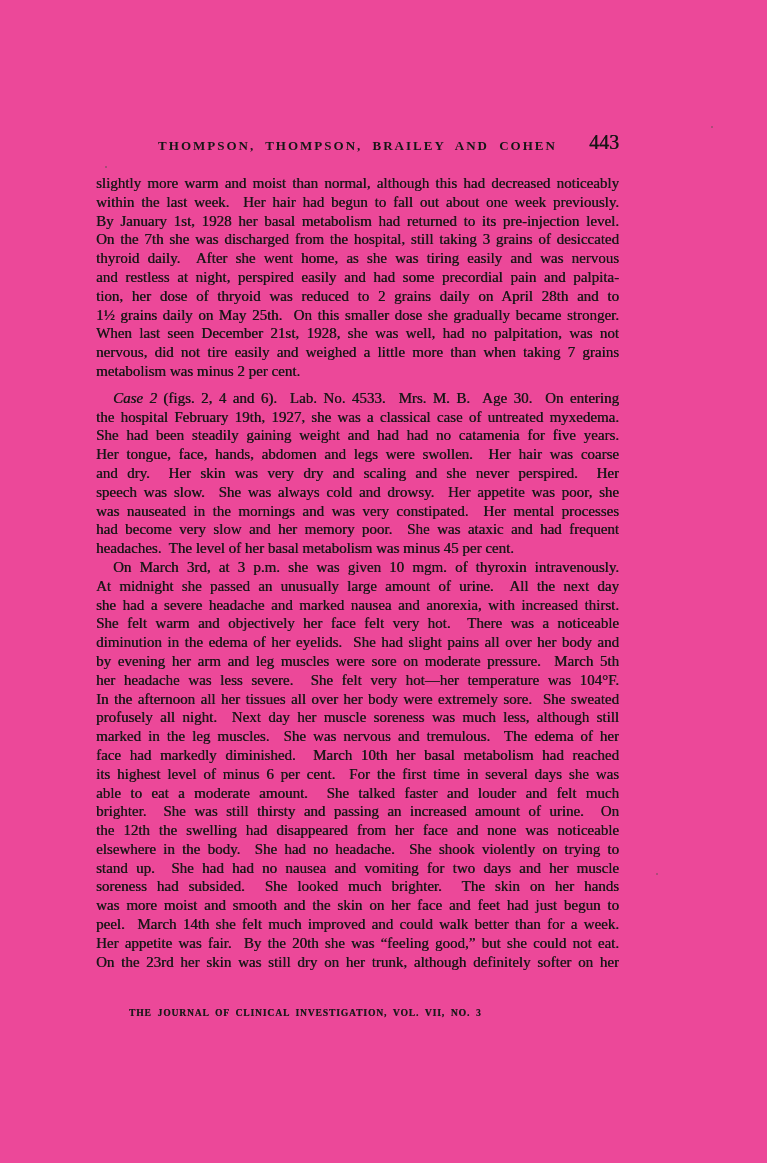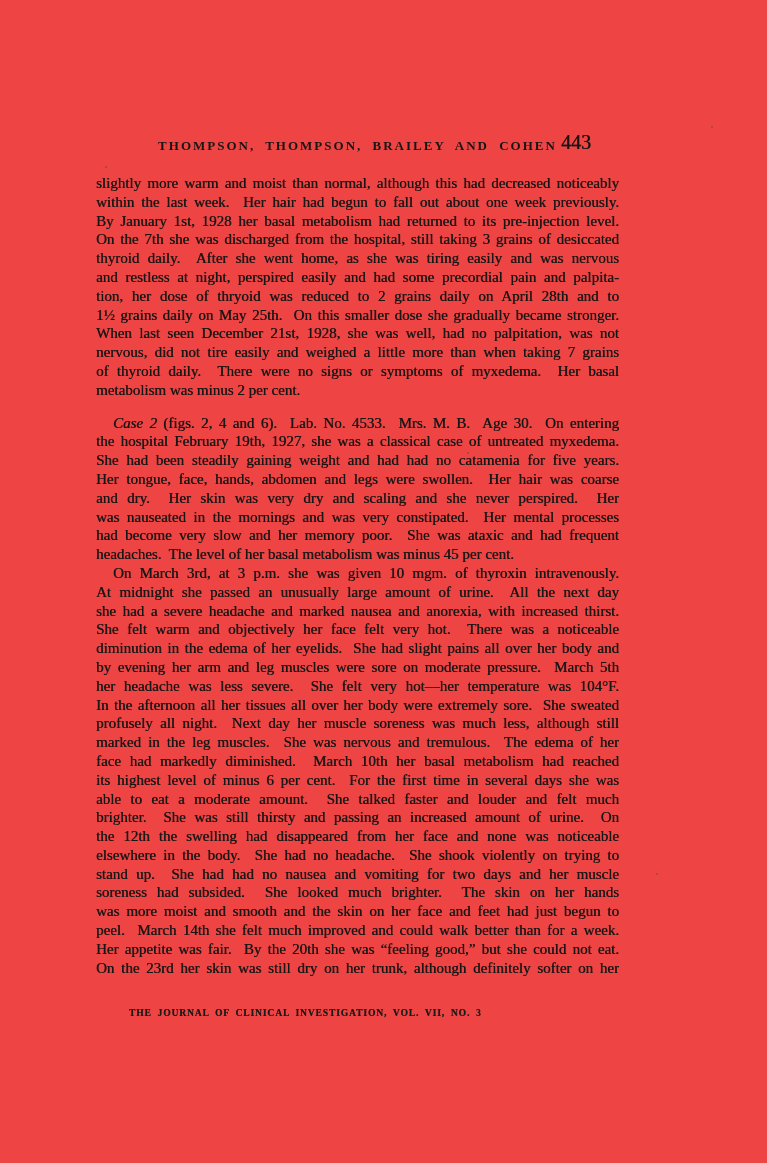--- a/index.html
+++ b/index.html
@@ -1,42 +1,42 @@
 <!DOCTYPE html>
 <html><head>
 <meta charset="utf-8">
 <style>
   html,body{margin:0;padding:0;background:#e8e8e8;}
   .page{
     position:relative;
     width:767px;height:1163px;
     margin:0 auto;
-    background:#ef4444;
+    background:#ec4899;
     overflow:hidden;
     font-family:"Liberation Serif","DejaVu Serif",serif;
     color:#141414;
   }
   .running-head{
     position:absolute;left:96px;top:138px;width:523px;
     text-align:center;
     font-size:13px;font-weight:700;
     letter-spacing:2px;word-spacing:5px;
     color:#161616;
   }
   .page-number{
-    position:absolute;left:561px;top:131px;
+    position:absolute;left:589px;top:131px;
     font-size:20px;font-weight:400;
     text-shadow:0.6px 0 0 rgba(20,20,20,.8);
     color:#141414;
   }
   .body-column{
     position:absolute;left:96px;top:174px;width:523px;
   }
   .para{margin:0;padding:0;}
-  .para.gap-before{margin-top:14px;}
+  .para.gap-before{margin-top:8px;}
   .line{
     font-size:15px;
     line-height:18.8px;
     height:18.8px;
     white-space:pre-wrap;
     overflow:hidden;
     text-align:justify;
     text-align-last:justify;
     text-shadow:0.45px 0 0 rgba(20,20,20,.78);
     color:#161616;
@@ -70,30 +70,30 @@
       <div class="line">slightly more warm and moist than normal, although this had decreased noticeably</div>
       <div class="line">within the last week.  Her hair had begun to fall out about one week previously.</div>
       <div class="line">By January 1st, 1928 her basal metabolism had returned to its pre-injection level.</div>
       <div class="line">On the 7th she was discharged from the hospital, still taking 3 grains of desiccated</div>
       <div class="line">thyroid daily.  After she went home, as she was tiring easily and was nervous</div>
       <div class="line">and restless at night, perspired easily and had some precordial pain and palpita-</div>
       <div class="line">tion, her dose of thryoid was reduced to 2 grains daily on April 28th and to</div>
       <div class="line">1½ grains daily on May 25th.  On this smaller dose she gradually became stronger.</div>
       <div class="line">When last seen December 21st, 1928, she was well, had no palpitation, was not</div>
       <div class="line">nervous, did not tire easily and weighed a little more than when taking 7 grains</div>
-      <div class="line">of thyroid daily.  There were no signs or symptoms of myxedema.  Her basal</div>
       <div class="line last">metabolism was minus 2 per cent.</div>
     </div>
 
     <div class="para gap-before">
       <div class="line indent"><span class="italic">Case 2</span><span> (figs. 2, 4 and 6).  Lab. No. 4533.  Mrs. M. B.  Age 30.  On entering</span></div>
       <div class="line">the hospital February 19th, 1927, she was a classical case of untreated myxedema.</div>
       <div class="line">She had been steadily gaining weight and had had no catamenia for five years.</div>
       <div class="line">Her tongue, face, hands, abdomen and legs were swollen.  Her hair was coarse</div>
       <div class="line">and dry.  Her skin was very dry and scaling and she never perspired.  Her</div>
+      <div class="line">speech was slow.  She was always cold and drowsy.  Her appetite was poor, she</div>
       <div class="line">was nauseated in the mornings and was very constipated.  Her mental processes</div>
       <div class="line">had become very slow and her memory poor.  She was ataxic and had frequent</div>
       <div class="line last">headaches.  The level of her basal metabolism was minus 45 per cent.</div>
     </div>
 
     <div class="para">
       <div class="line indent">On March 3rd, at 3 p.m. she was given 10 mgm. of thyroxin intravenously.</div>
       <div class="line">At midnight she passed an unusually large amount of urine.  All the next day</div>
       <div class="line">she had a severe headache and marked nausea and anorexia, with increased thirst.</div>
       <div class="line">She felt warm and objectively her face felt very hot.  There was a noticeable</div>

